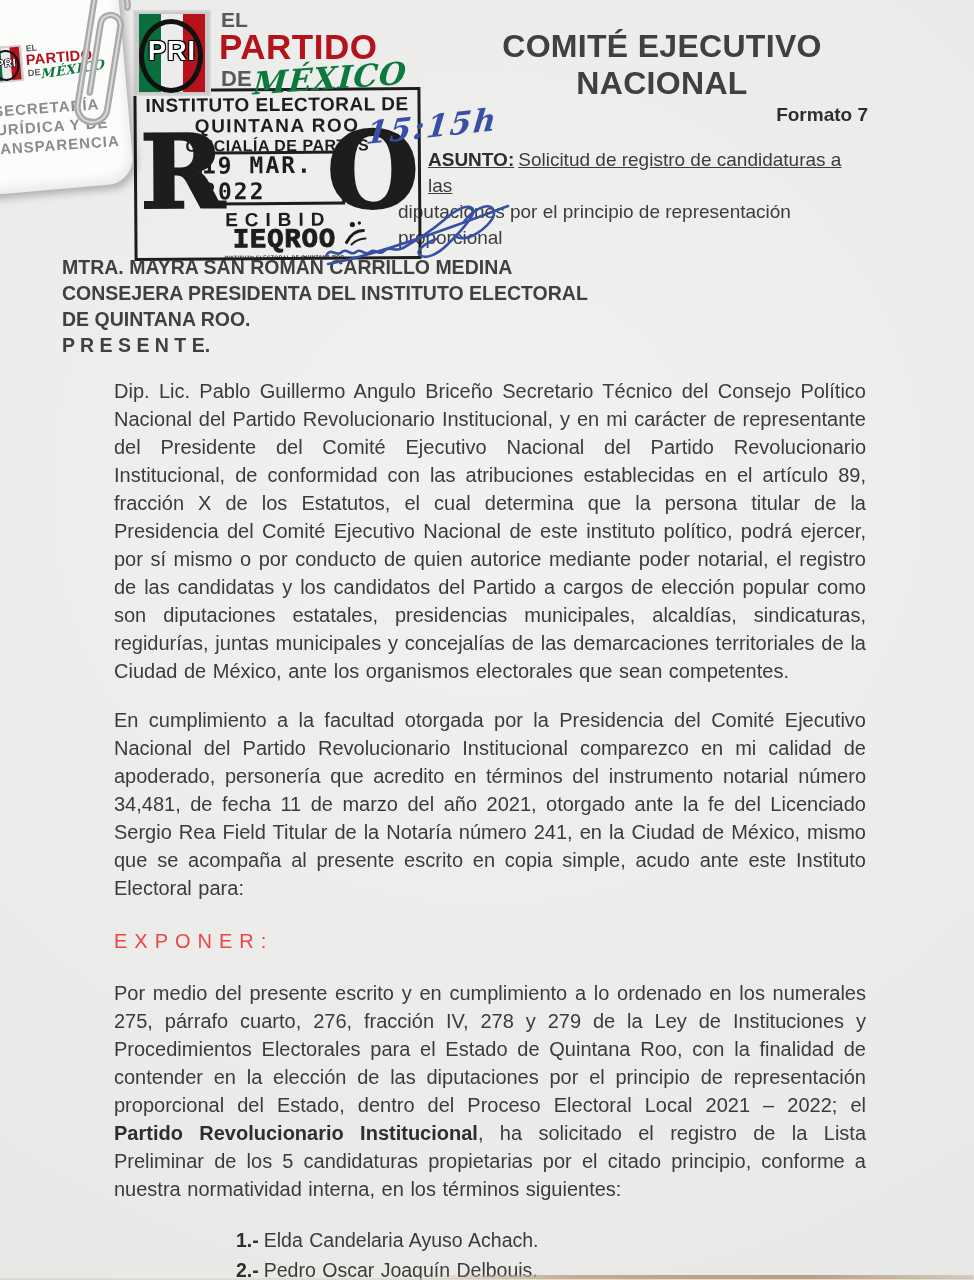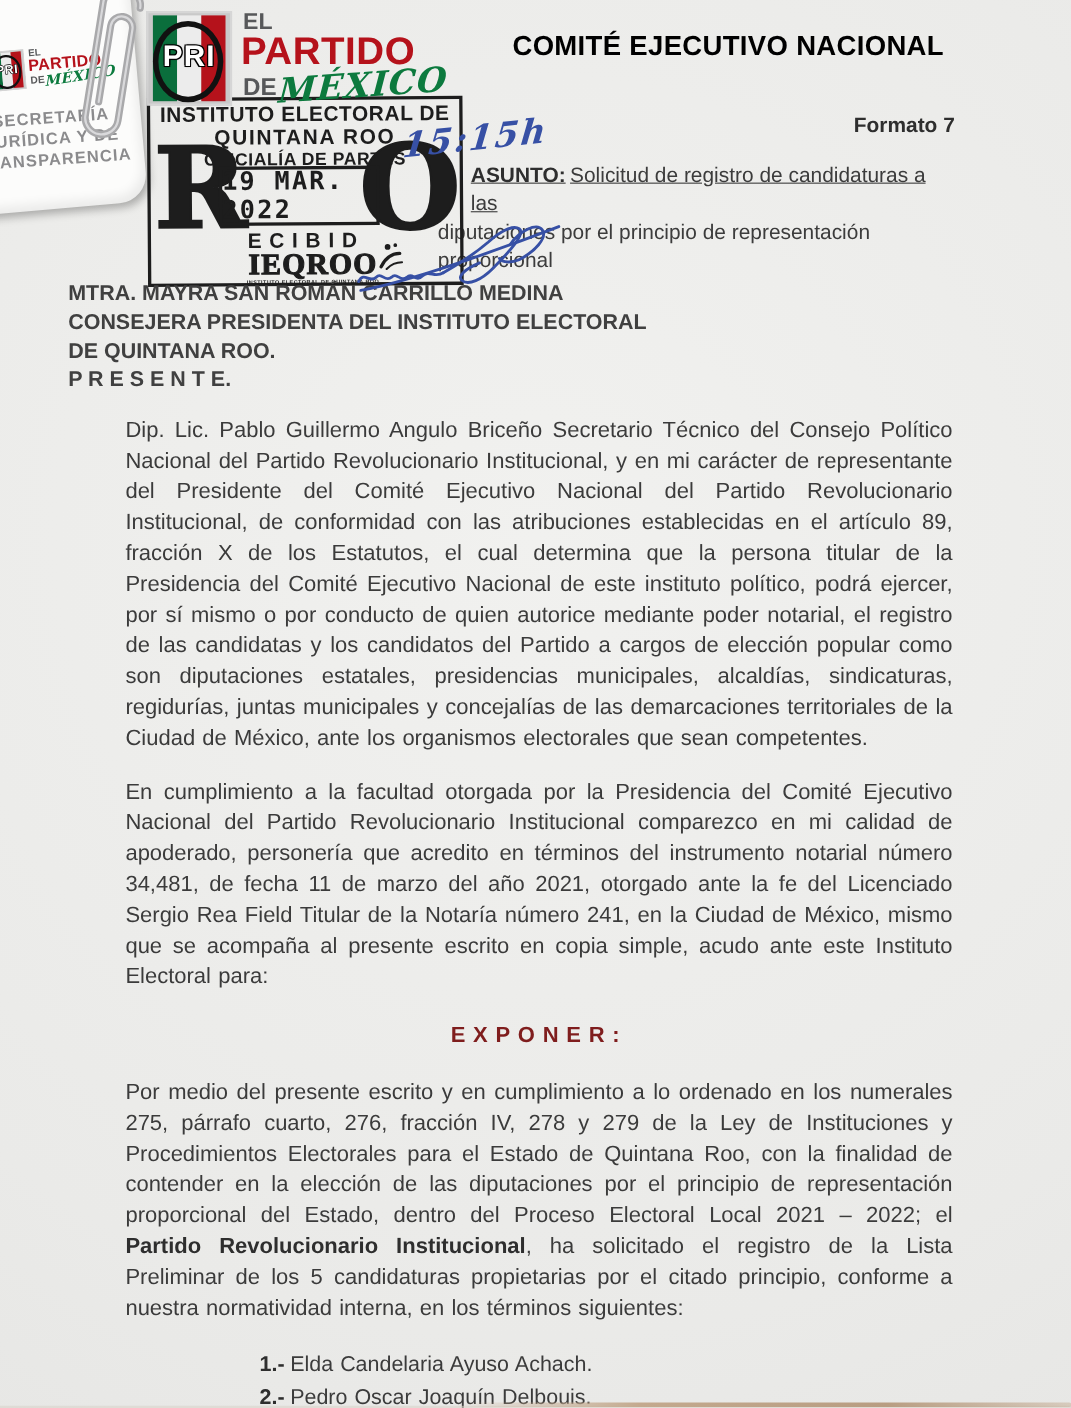--- a/index.html
+++ b/index.html
@@ -47,21 +47,21 @@
   .side-card .mini-logo{position:absolute;left:28px;top:60px;transform:scale(.42);transform-origin:top left;}
   .side-tab-text{position:absolute;left:0px;top:116px;width:160px;text-align:center;
     color:#8b8b8d;font-weight:bold;font-size:15px;line-height:19px;letter-spacing:1px;
     transform:rotate(1deg);}
 
   
   .paperclip{left:56px;top:-14px;z-index:60;transform:rotate(9deg);}
 
   
   .doc-title{left:452px;top:28px;width:420px;text-align:center;
-    font-size:25px;font-weight:bold;color:#000000;letter-spacing:.3px;}
+    font-size:32px;font-weight:bold;color:#404040;letter-spacing:.3px;}
   .formato{right:106px;top:104px;font-size:19px;font-weight:bold;color:#2e2e2e;}
   .asunto{left:398px;top:147px;width:472px;font-size:19px;line-height:26px;color:#3c3c3c;z-index:10;}
   .asunto .l1{margin-left:30px;text-decoration:underline;}
   .asunto .b{font-weight:bold;color:#2e2e2e;margin-right:4px;}
 
   
   .stamp{left:134px;top:88px;width:287px;height:172px;border:3px solid #1d1d1d;
     z-index:40;transform:rotate(-.4deg);color:#1d1d1d;box-sizing:border-box;}
   .stamp .l1{position:absolute;left:0;top:3px;width:100%;text-align:center;
     font-size:19px;font-weight:bold;letter-spacing:.5px;}
@@ -73,40 +73,40 @@
     font-family:"DejaVu Serif", serif;line-height:100px;-webkit-text-stroke:2px #1d1d1d;}
   .stamp .bigO{position:absolute;right:-1px;top:28px;font-size:106px;font-weight:bold;
     font-family:"DejaVu Serif", serif;line-height:104px;-webkit-text-stroke:2px #1d1d1d;}
   .stamp .datebox{position:absolute;left:62px;top:60px;width:146px;height:54px;
     border:3px solid #1d1d1d;box-sizing:border-box;display:flex;align-items:center;justify-content:center;}
   .stamp .date{font-family:"DejaVu Sans Mono", monospace;font-size:23px;font-weight:bold;letter-spacing:2px;}
   .stamp .spread{position:absolute;left:66px;top:118px;width:150px;text-align:center;
     font-size:19px;font-weight:bold;letter-spacing:7px;}
   .stamp .ieqroo-row{position:absolute;left:62px;top:134px;width:170px;text-align:center;}
   .stamp .ieqroo{font-size:27px;font-weight:bold;letter-spacing:1px;
-    font-family:Liberation Serif, serif;-webkit-text-stroke:1px #1d1d1d;}
+    font-family:Liberation Mono, monospace;-webkit-text-stroke:1px #1d1d1d;}
   .stamp .ieqroo-caption{position:absolute;left:0px;top:29px;width:170px;text-align:center;
     font-size:5px;letter-spacing:.4px;font-weight:bold;white-space:nowrap;}
   .stamp .person{position:absolute;right:2px;top:-4px;}
 
   
   .hand-time{left:366px;top:108px;font-size:31px;color:#3750a5;z-index:70;
     font-family:"DejaVu Serif", serif;font-style:italic;font-weight:bold;
     transform:rotate(-6deg) skewX(-12deg);letter-spacing:2px;}
   .signature{left:322px;top:198px;z-index:70;}
 
   
   .recipient{left:62px;top:254px;font-size:19.5px;font-weight:bold;color:#404040;line-height:26px;z-index:50;}
 
   
   .doc-body{left:114px;top:377px;width:752px;font-size:20px;line-height:28px;
     color:#3b3b3b;text-align:justify;word-spacing:1px;}
   .doc-body p{margin:0;}
   .doc-body .p2{margin-top:21px;}
-  .exponer{margin:25px 0 24px 0;text-align:center;font-weight:bold;color:#7f1d1d;
+  .exponer{margin:25px 0 24px 0;font-weight:normal;color:#ef4444;
     font-size:20px;letter-spacing:7px;}
   .doc-body b{color:#2e2e2e;}
   .cand-list{margin-top:23px;margin-left:122px;text-align:left;line-height:29.5px;font-size:19.5px;}
   .cand-list .num{font-weight:bold;color:#2e2e2e;margin-right:5px;}
 </style>
 </head>
 <body>
 
 <div class="abs side-card">
   <div class="pri-logo mini-logo">

